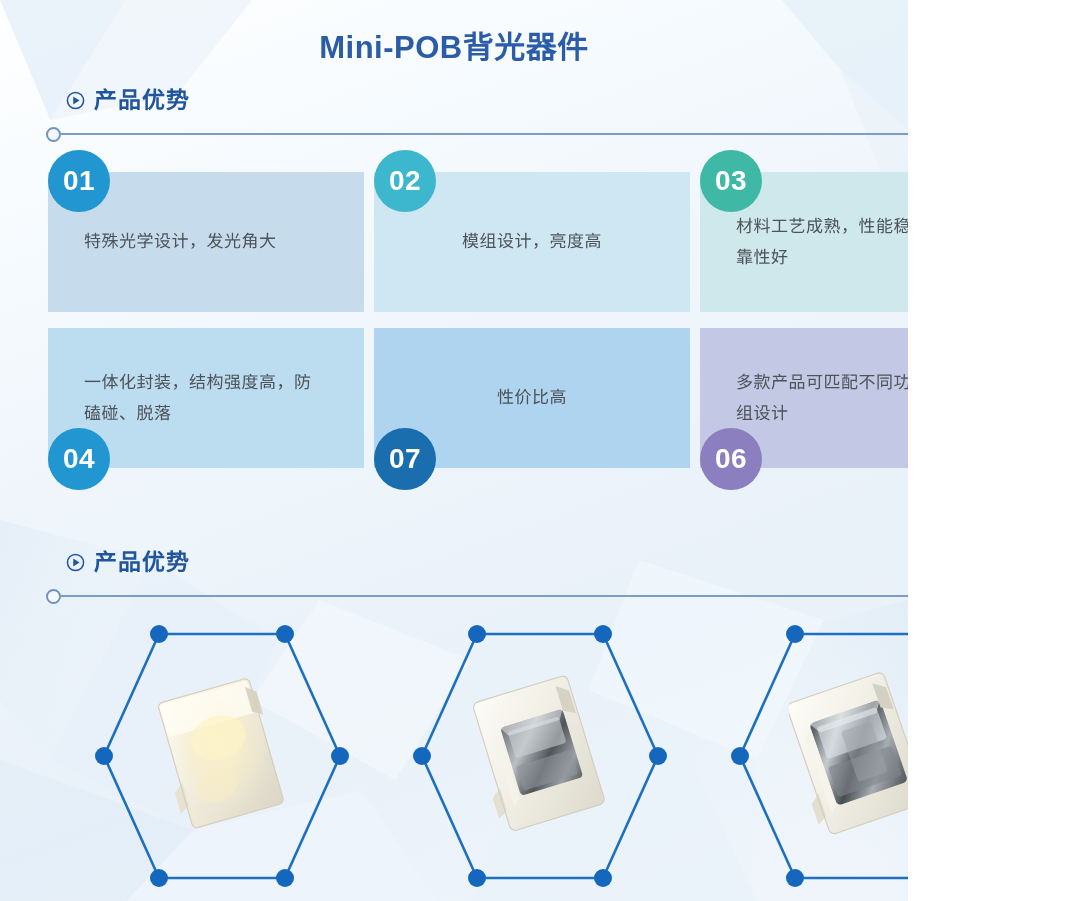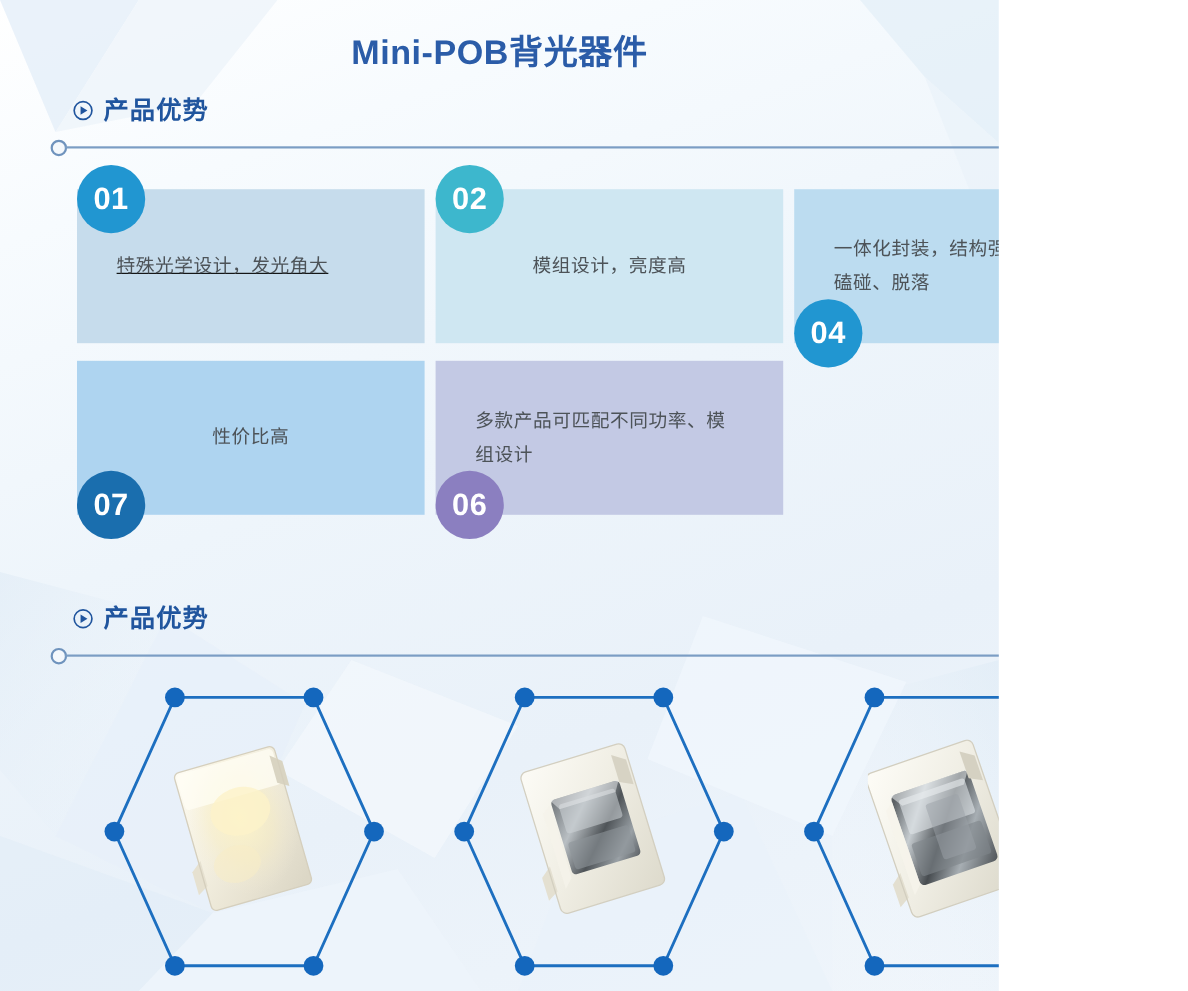--- a/index.html
+++ b/index.html
@@ -89,21 +89,21 @@
     border: 2px solid #6f93bd;
     border-radius: 50%;
     background: #f4f8fc;
   }
   .section-rule .knob.left { left: 0; }
   .section-rule .knob.right { right: 0; }
 
   
   .adv-grid {
     position: absolute;
-    left: 70px;
+    left: 48px;
     top: 172px;
     width: 976px;
     display: grid;
     grid-template-columns: repeat(3, 316px);
     grid-template-rows: 140px 140px;
     column-gap: 10px;
     row-gap: 16px;
   }
   .adv-card {
     position: relative;
@@ -219,32 +219,38 @@
       <span class="knob left"></span>
       <span class="bar"></span>
       <span class="knob right"></span>
     </div>
   </div>
 
   <div class="adv-grid">
 
     <div class="adv-card">
       <div class="badge top" style="background: rgb(33, 150, 209);">01</div>
-      <div class="adv-body" style="background: rgb(198, 220, 236); text-decoration: underline;">
+      <div class="adv-body" style="background: rgb(198, 220, 236);">
         <span class="adv-text">特殊光学设计，发光角大</span>
       </div>
     </div>
 
     <div class="adv-card center">
       <div class="badge top" style="background: rgb(61, 183, 205);">02</div>
       <div class="adv-body" style="background: rgb(207, 231, 242);">
         <span class="adv-text">模组设计，亮度高</span>
       </div>
     </div>
 
+    <div class="adv-card">
+      <div class="badge top" style="background: rgb(63, 184, 166);">03</div>
+      <div class="adv-body" style="background: rgb(207, 232, 236);">
+        <span class="adv-text">材料工艺成熟，性能稳定，可靠性好</span>
+      </div>
+    </div>
 
     <div class="adv-card">
       <div class="badge bottom" style="background: rgb(33, 150, 209);">04</div>
       <div class="adv-body" style="background: rgb(188, 220, 240);">
         <span class="adv-text">一体化封装，结构强度高，防磕碰、脱落</span>
       </div>
     </div>
 
     <div class="adv-card center">
       <div class="badge bottom" style="background: rgb(26, 110, 174);">07</div>

